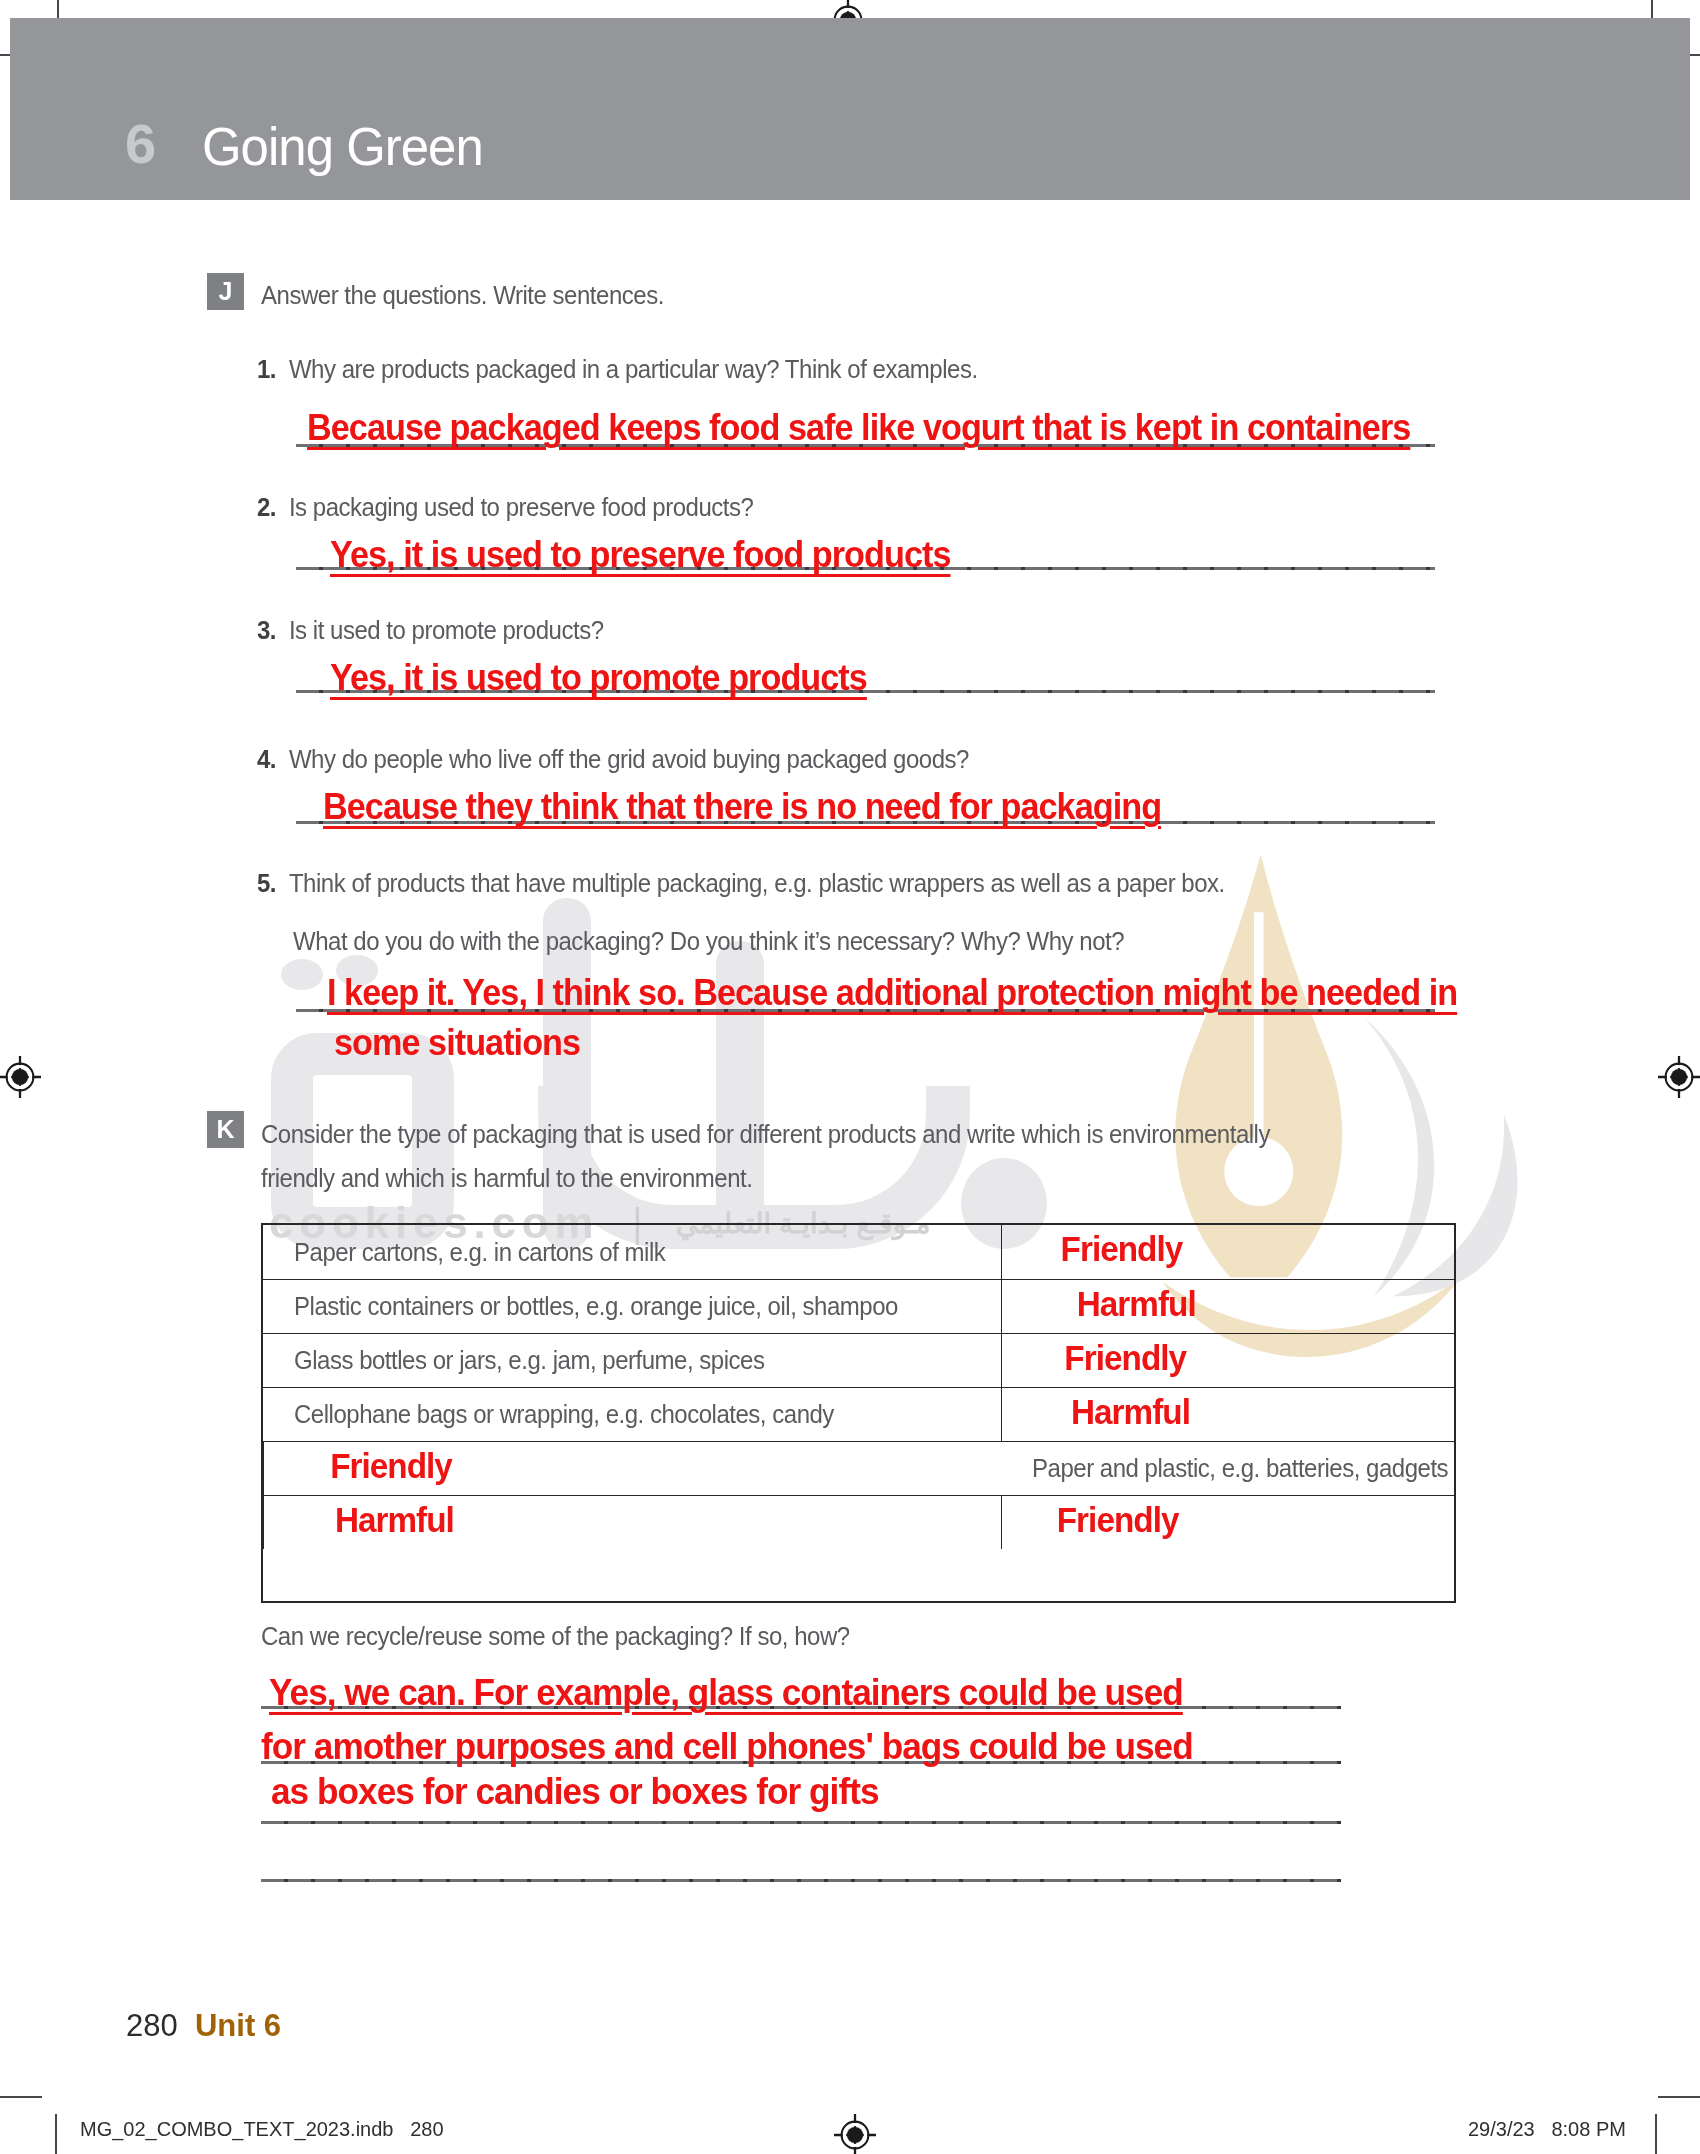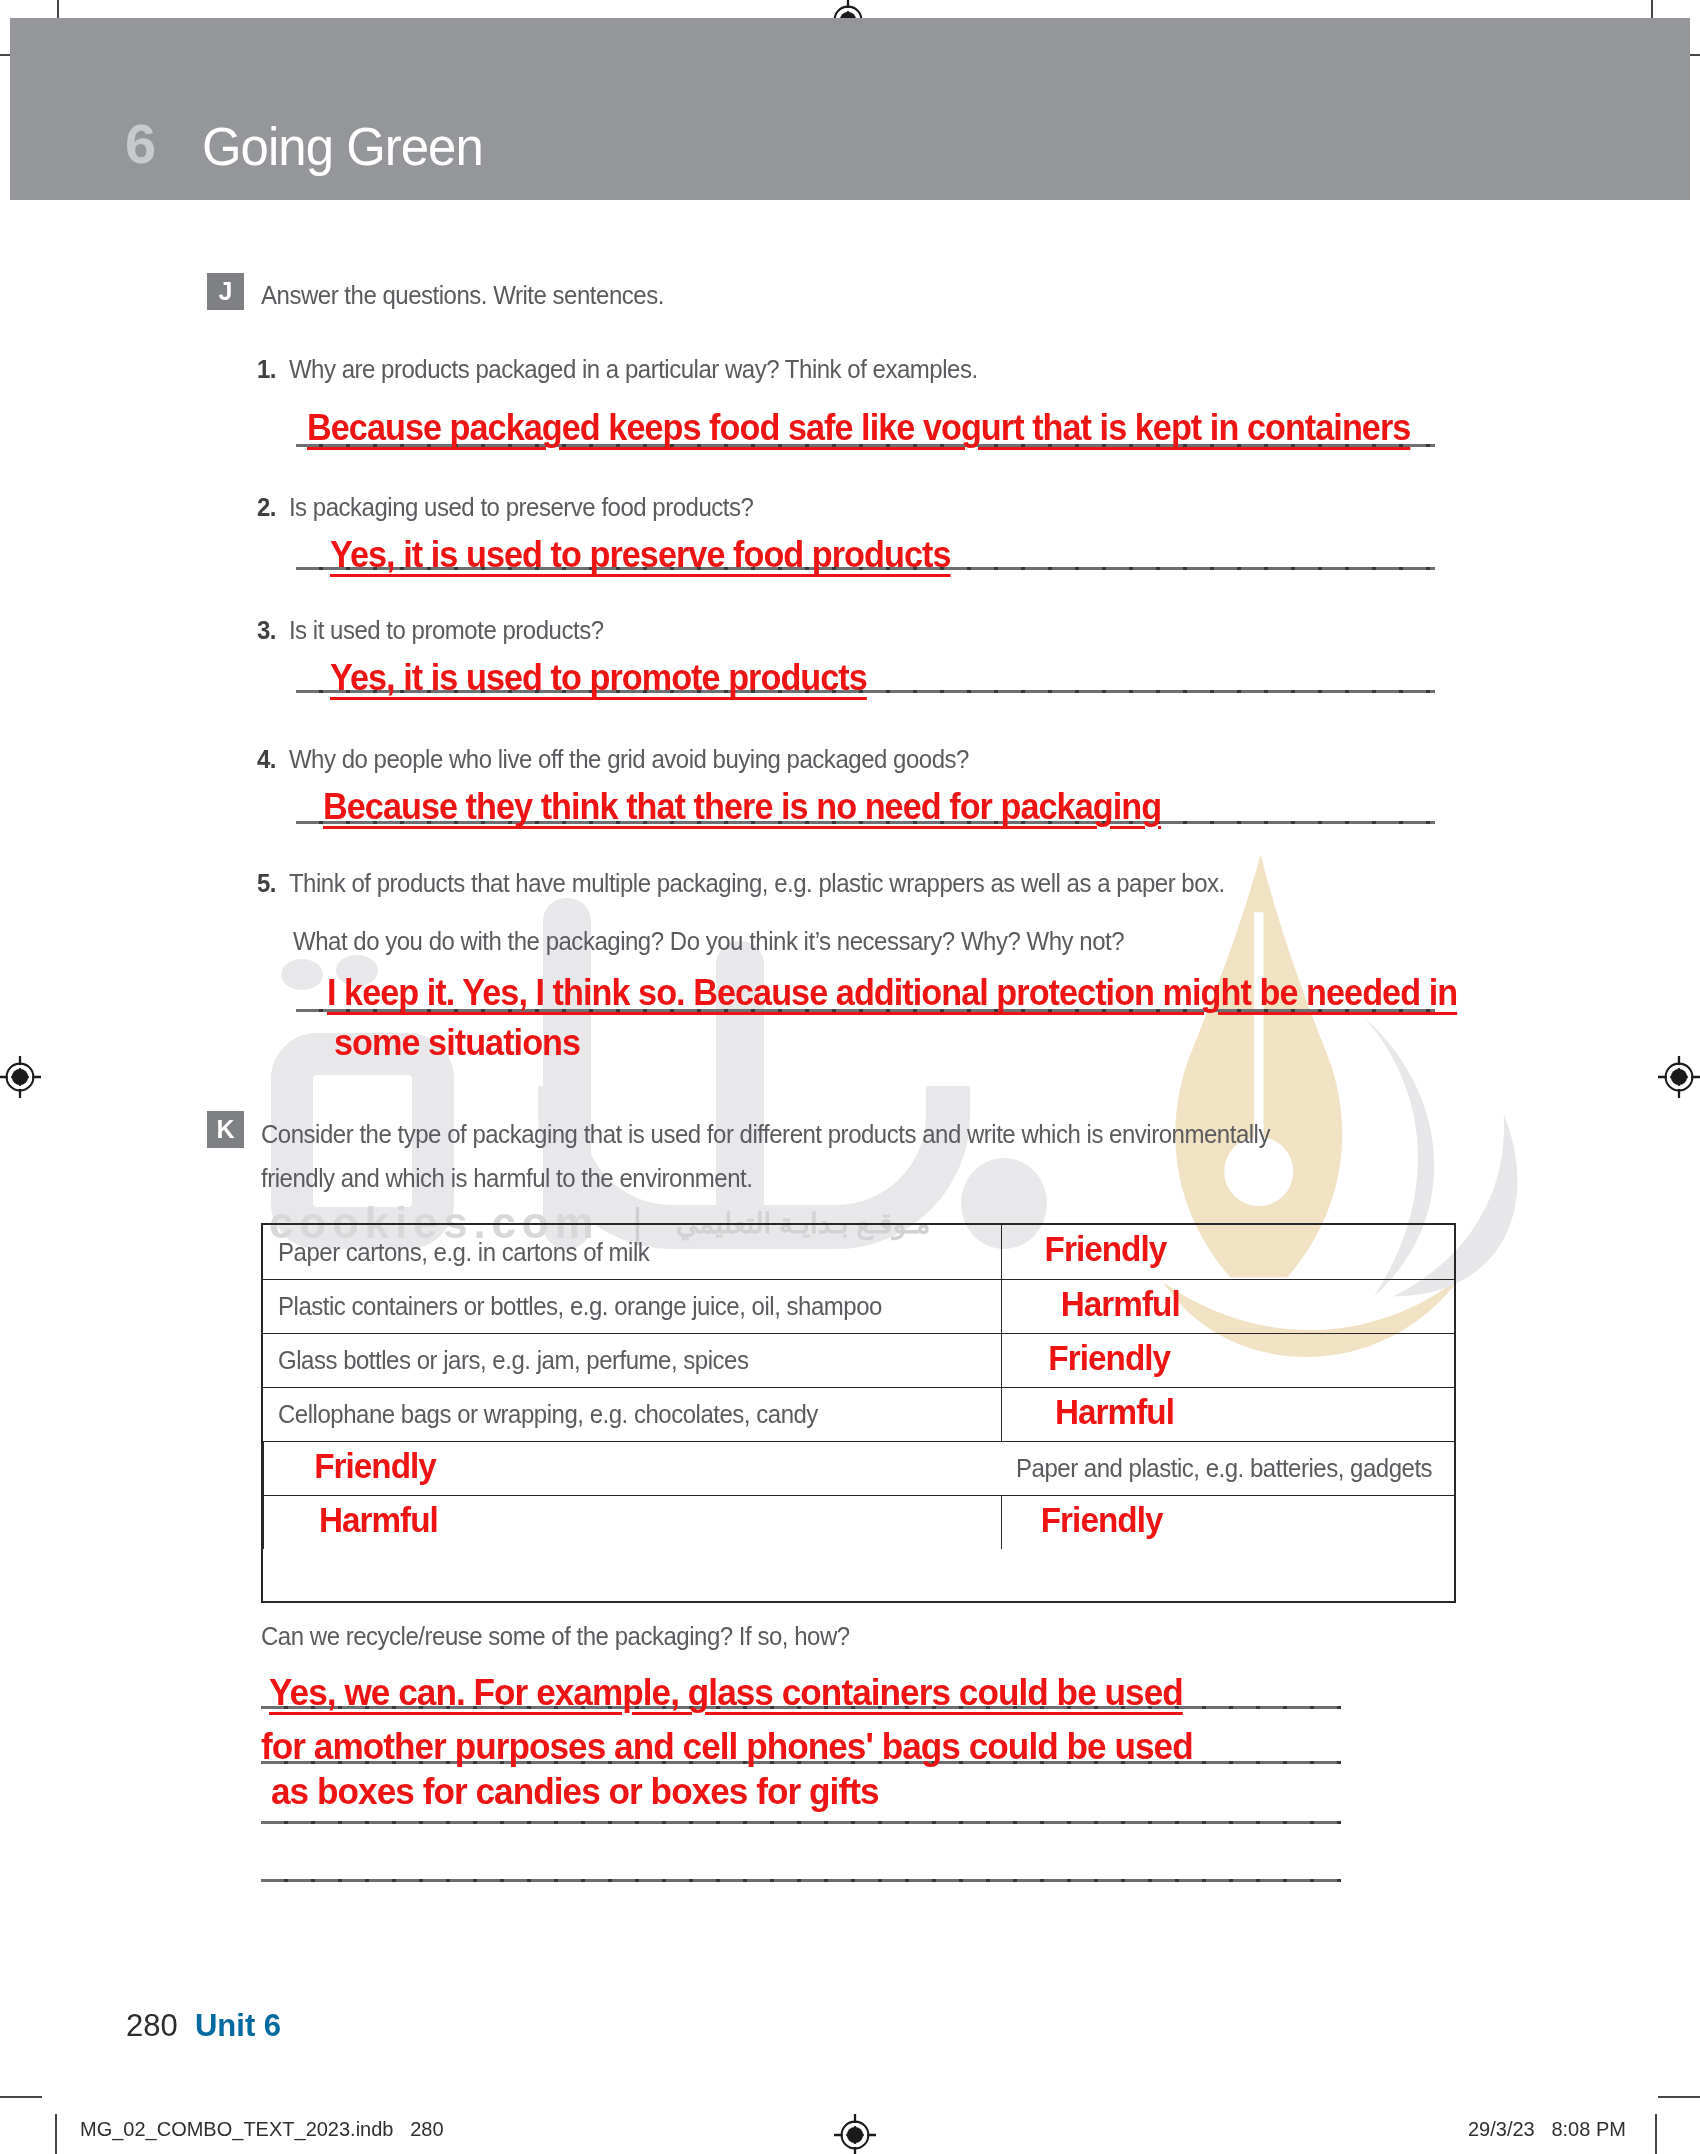--- a/index.html
+++ b/index.html
@@ -30,40 +30,40 @@
   .red.big{font-size:37px;}
   .red.u{text-decoration:underline;text-decoration-thickness:2.9px;text-underline-offset:6.7px;}
 
   
   .ansline{height:2.9px;background:repeating-linear-gradient(90deg,#6e6f72 0 23px,#38383a 23px 27px);z-index:1;}
 
   
   .ktable{left:261px;top:1223px;width:1195px;height:380px;display:grid;
           grid-template-columns:738px 1fr;grid-auto-rows:54px;
           border:2.4px solid #2a2628;box-sizing:border-box;z-index:2;background:transparent;}
-  .ktable .cell{display:flex;align-items:center;padding-left:15px;box-sizing:border-box;
+  .ktable .cell{display:flex;align-items:center;padding-left:31px;box-sizing:border-box;
           border-top:1.9px solid #2a2628;overflow:hidden;}
   .ktable .cell.r0{border-top:none;}
   .ktable .ansCell{border-left:1.9px solid #2a2628;align-items:flex-start;padding-top:3.8px;}
   .ktable .label{font-size:25px;color:#5a5b5e;letter-spacing:-0.5px;white-space:nowrap;
           transform:scaleX(.96);transform-origin:left;}
   .ktable .red{font-size:35px;position:static;}
 
   
   .wm{z-index:0;pointer-events:none;}
   .wm-shape{background:#e8e8ea;}
   .wm-textline{left:269px;top:1198px;display:flex;align-items:center;gap:33px;color:#d8d8da;z-index:0;}
   .wm-latin{font-size:44px;font-weight:bold;letter-spacing:5.8px;}
   .wm-sep{font-size:40px;color:#cfcfd1;}
   .wm-arabic{font-size:28px;font-weight:bold;color:#d2d2d4;}
 
   
   .footer{left:126px;top:2008px;font-size:31px;white-space:pre;}
   .footer .pg{font-weight:normal;color:#2c2c2e;}
-  .footer .un{font-weight:bold;color:#0369a1;}
+  .footer .un{font-weight:bold;color:#a16207;}
   .printtext{font-size:20px;color:#2f2f2f;white-space:pre;font-family:"Liberation Sans",sans-serif;}
 </style>
 </head>
 <body>
 
 <div class="page">
 
   <div class="abs wm wm-shape" style="left:281px;top:959px;width:42px;height:31px;border-radius:50%;"></div>
   <div class="abs wm wm-shape" style="left:336px;top:955px;width:42px;height:31px;border-radius:50%;"></div>
   <div class="abs wm" style="left:271px;top:1033px;width:183px;height:216px;border:42px solid #e8e8ea;border-radius:46px;box-sizing:border-box;"></div>

